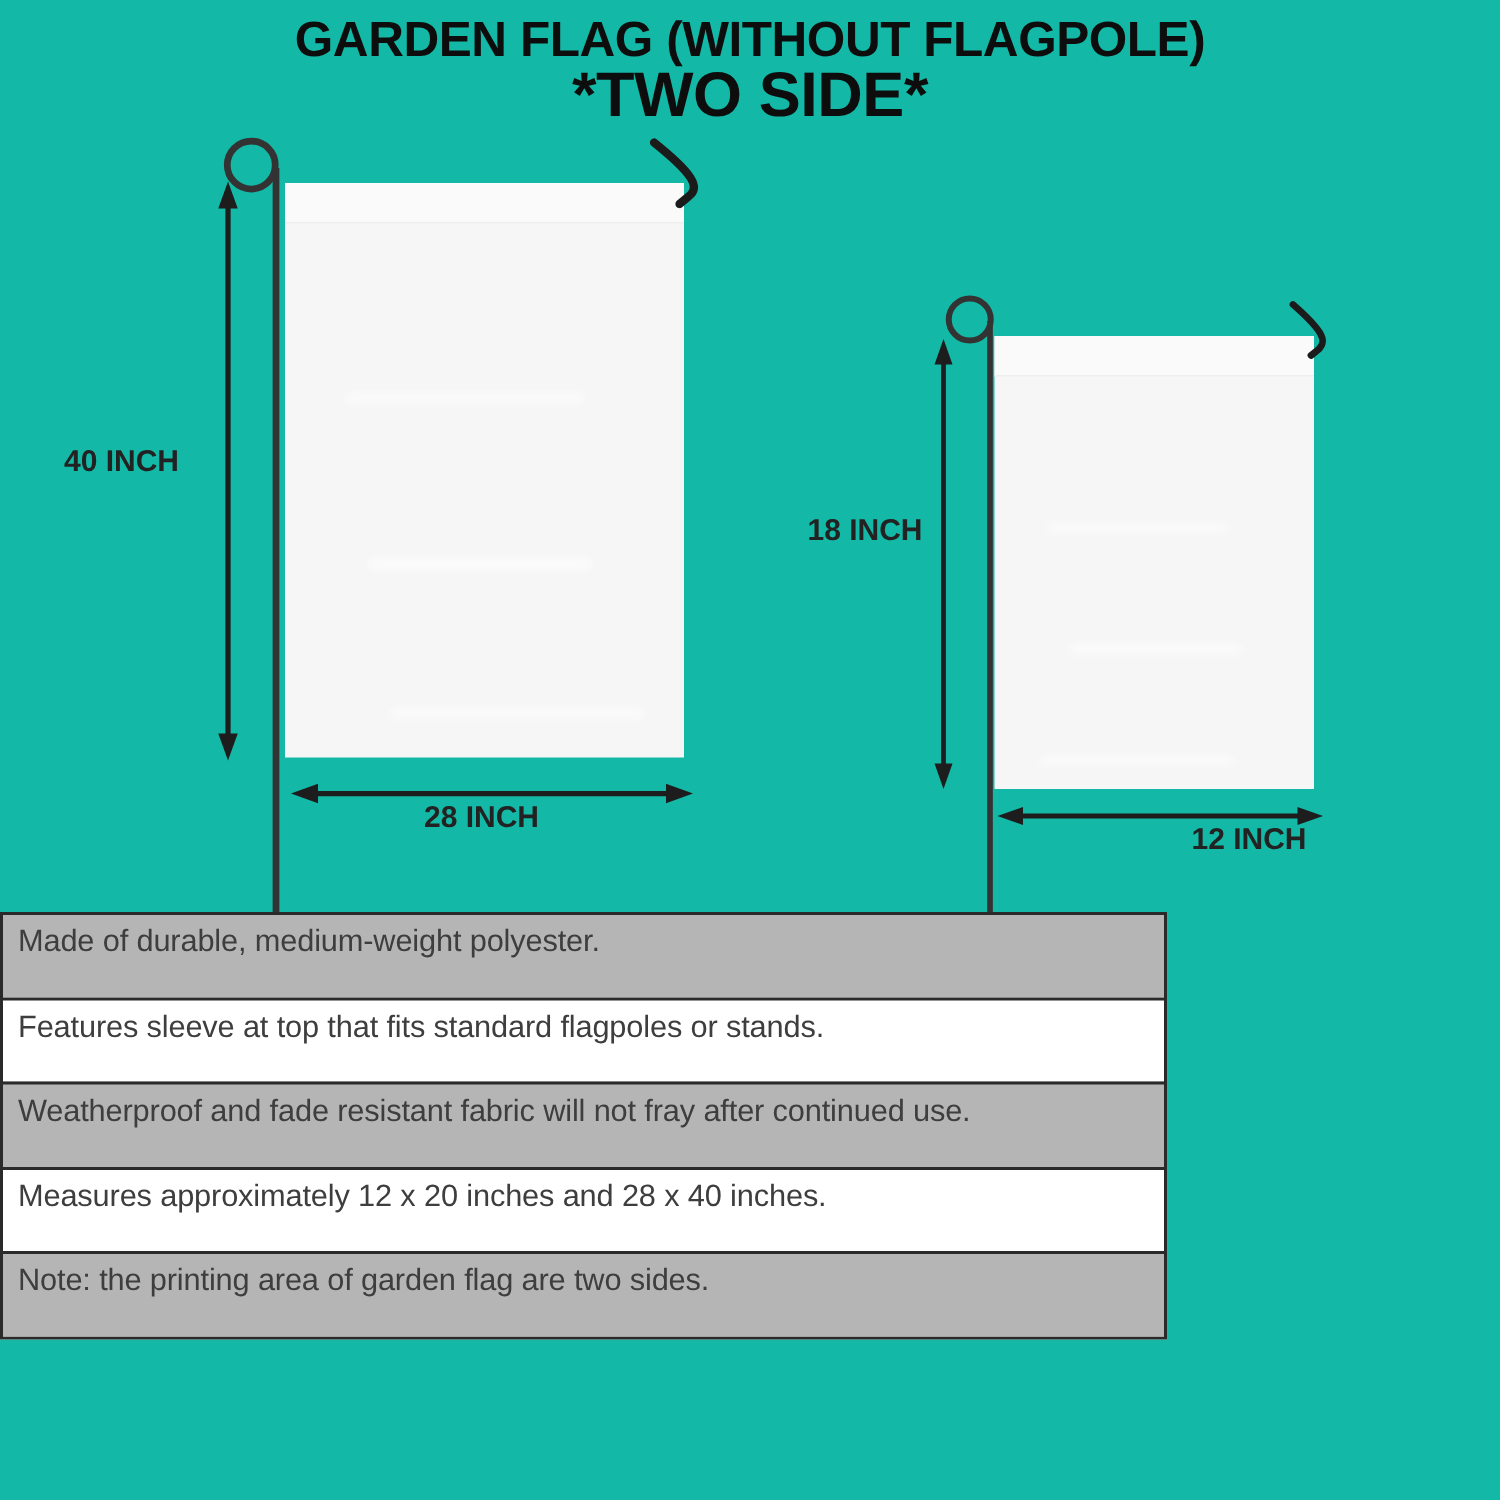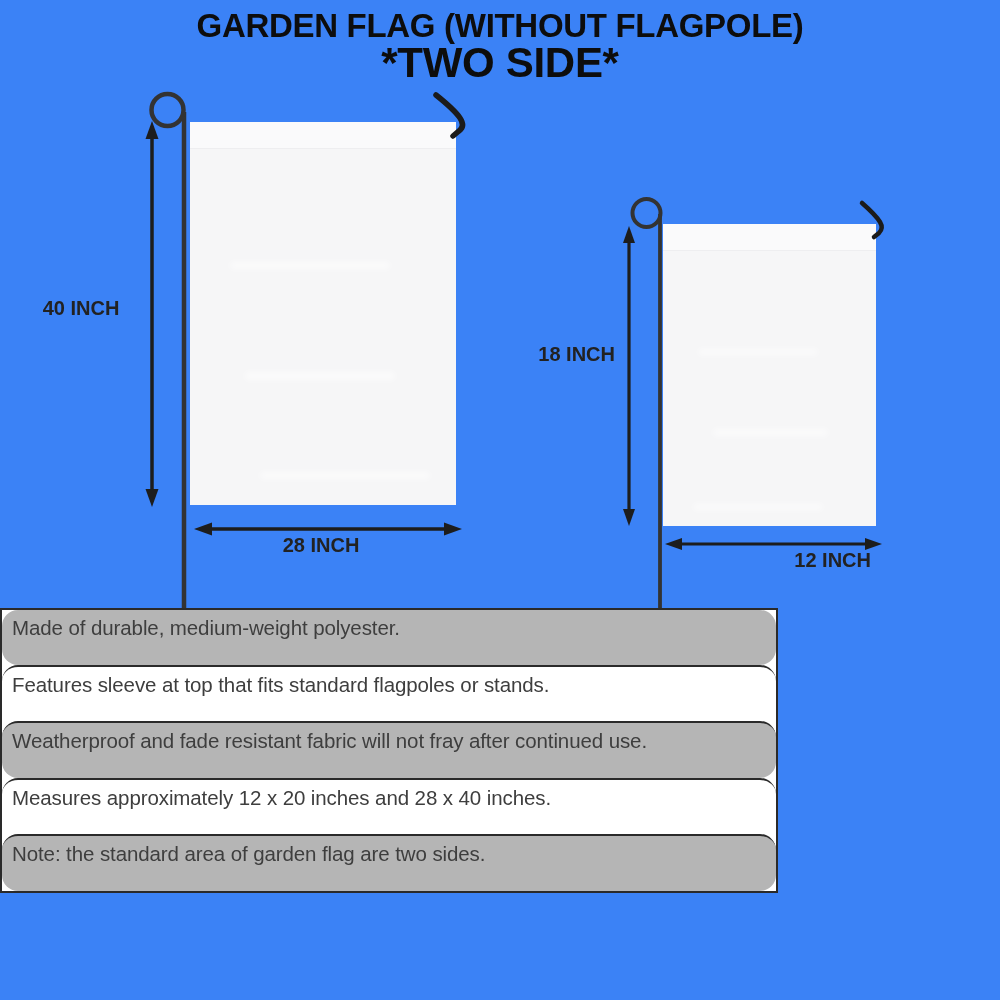--- a/index.html
+++ b/index.html
@@ -1,17 +1,17 @@
 <!DOCTYPE html>
 <html><head>
 <meta charset="utf-8">
 <style>
   html,body{margin:0;padding:0;background:#ffffff;}
   .stage{
-    position:relative;width:1000px;height:1000px;background:#3b82f6;overflow:hidden;
+    position:relative;width:1000px;height:1000px;background:#14b8a6;overflow:hidden;
     font-family:"Liberation Sans","DejaVu Sans",sans-serif;
   }
   
   .title{position:absolute;top:7px;left:0;width:1000px;text-align:center;
     color:#0d0d0d;font-weight:800;line-height:37px;letter-spacing:-0.3px;}
   .title .l1{font-size:33px;}
   .title .l2{font-size:42px;}
   
   .flag{position:absolute;background:#f6f6f7;}
   .flag .sleeve{position:absolute;top:0;left:0;right:0;height:26px;background:#fafafb;border-bottom:1px solid #eeeef0;}
@@ -26,21 +26,21 @@
   .dim.w12{left:671px;top:549px;width:200px;text-align:right;}
   
   .overlay{position:absolute;left:0;top:0;width:1000px;height:1000px;pointer-events:none;}
   
   .feature-table{
     position:absolute;left:0;top:608px;width:778px;height:285px;box-sizing:border-box;
     border:2px solid #2a2a2a;display:flex;flex-direction:column;background:#ffffff;
   }
   .feature-row{
     flex:1;box-sizing:border-box;padding:6px 10px 0 10px;
-    font-size:20.5px;letter-spacing:-0.1px;color:#3e3e3e;white-space:nowrap;overflow:hidden;border-radius:16px;
+    font-size:20.5px;letter-spacing:-0.1px;color:#3e3e3e;white-space:nowrap;overflow:hidden;
   }
   .feature-row + .feature-row{border-top:2px solid #2a2a2a;}
   .feature-row:nth-child(odd){background:#b5b5b5;}
   .feature-row:nth-child(even){background:#ffffff;}
 </style>
 </head>
 <body>
 
 <div class="stage">
 
@@ -110,17 +110,17 @@
     <div class="feature-row">
       <span>Features sleeve at top that fits standard flagpoles or stands.</span>
     </div>
     <div class="feature-row">
       <span>Weatherproof and fade resistant fabric will not fray after continued use.</span>
     </div>
     <div class="feature-row">
       <span>Measures approximately 12 x 20 inches and 28 x 40 inches.</span>
     </div>
     <div class="feature-row">
-      <span>Note: the standard area of garden flag are two sides.</span>
+      <span>Note: the printing area of garden flag are two sides.</span>
     </div>
   </div>
 
 </div>
 
 </body></html>

